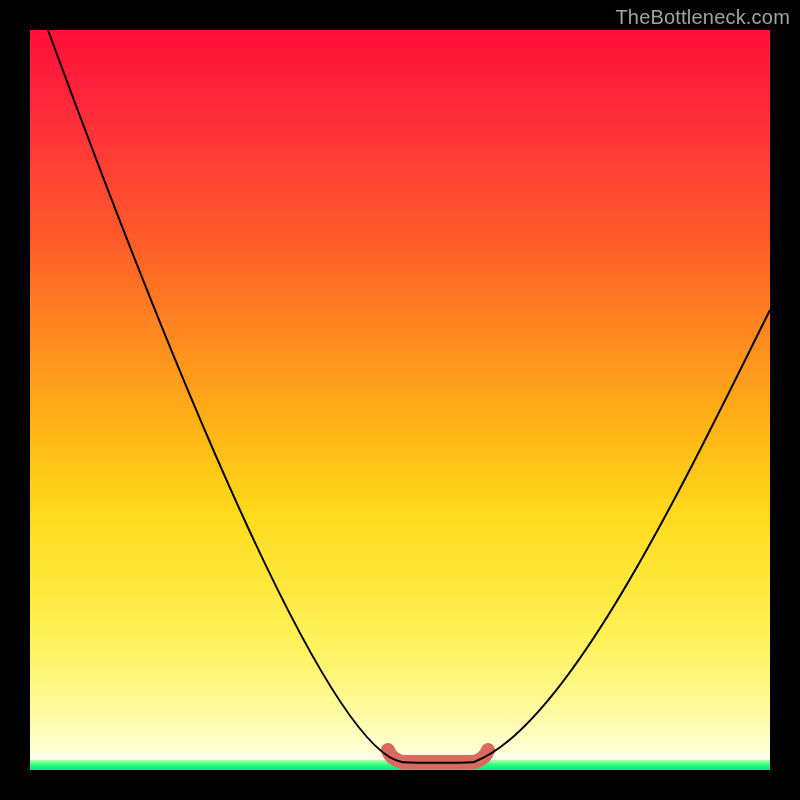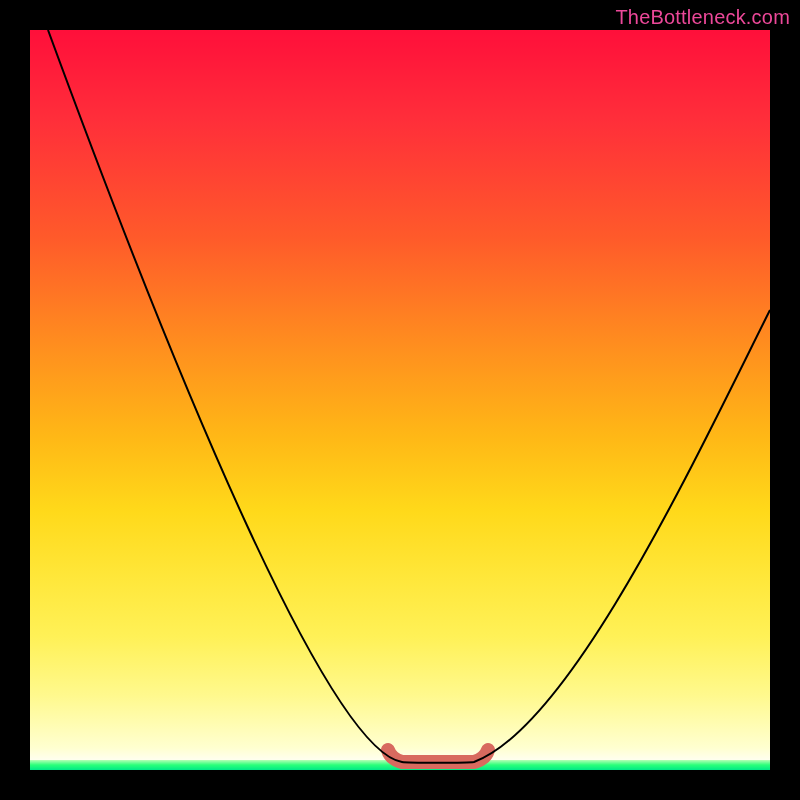--- a/index.html
+++ b/index.html
@@ -49,21 +49,21 @@
       to bottom,
       #b6ffb6 0%,
       #2aff7a 50%,
       #00e887 100%
     );
   }
   .watermark {
     position: absolute;
     top: 6px;
     right: 10px;
-    color: #ec4899;
+    color: #a3a3a3;
     font-size: 20px;
     font-weight: 500;
     letter-spacing: 0.2px;
     user-select: none;
   }
   svg.curve {
     position: absolute;
     left: 0;
     top: 0;
     width: 100%;

